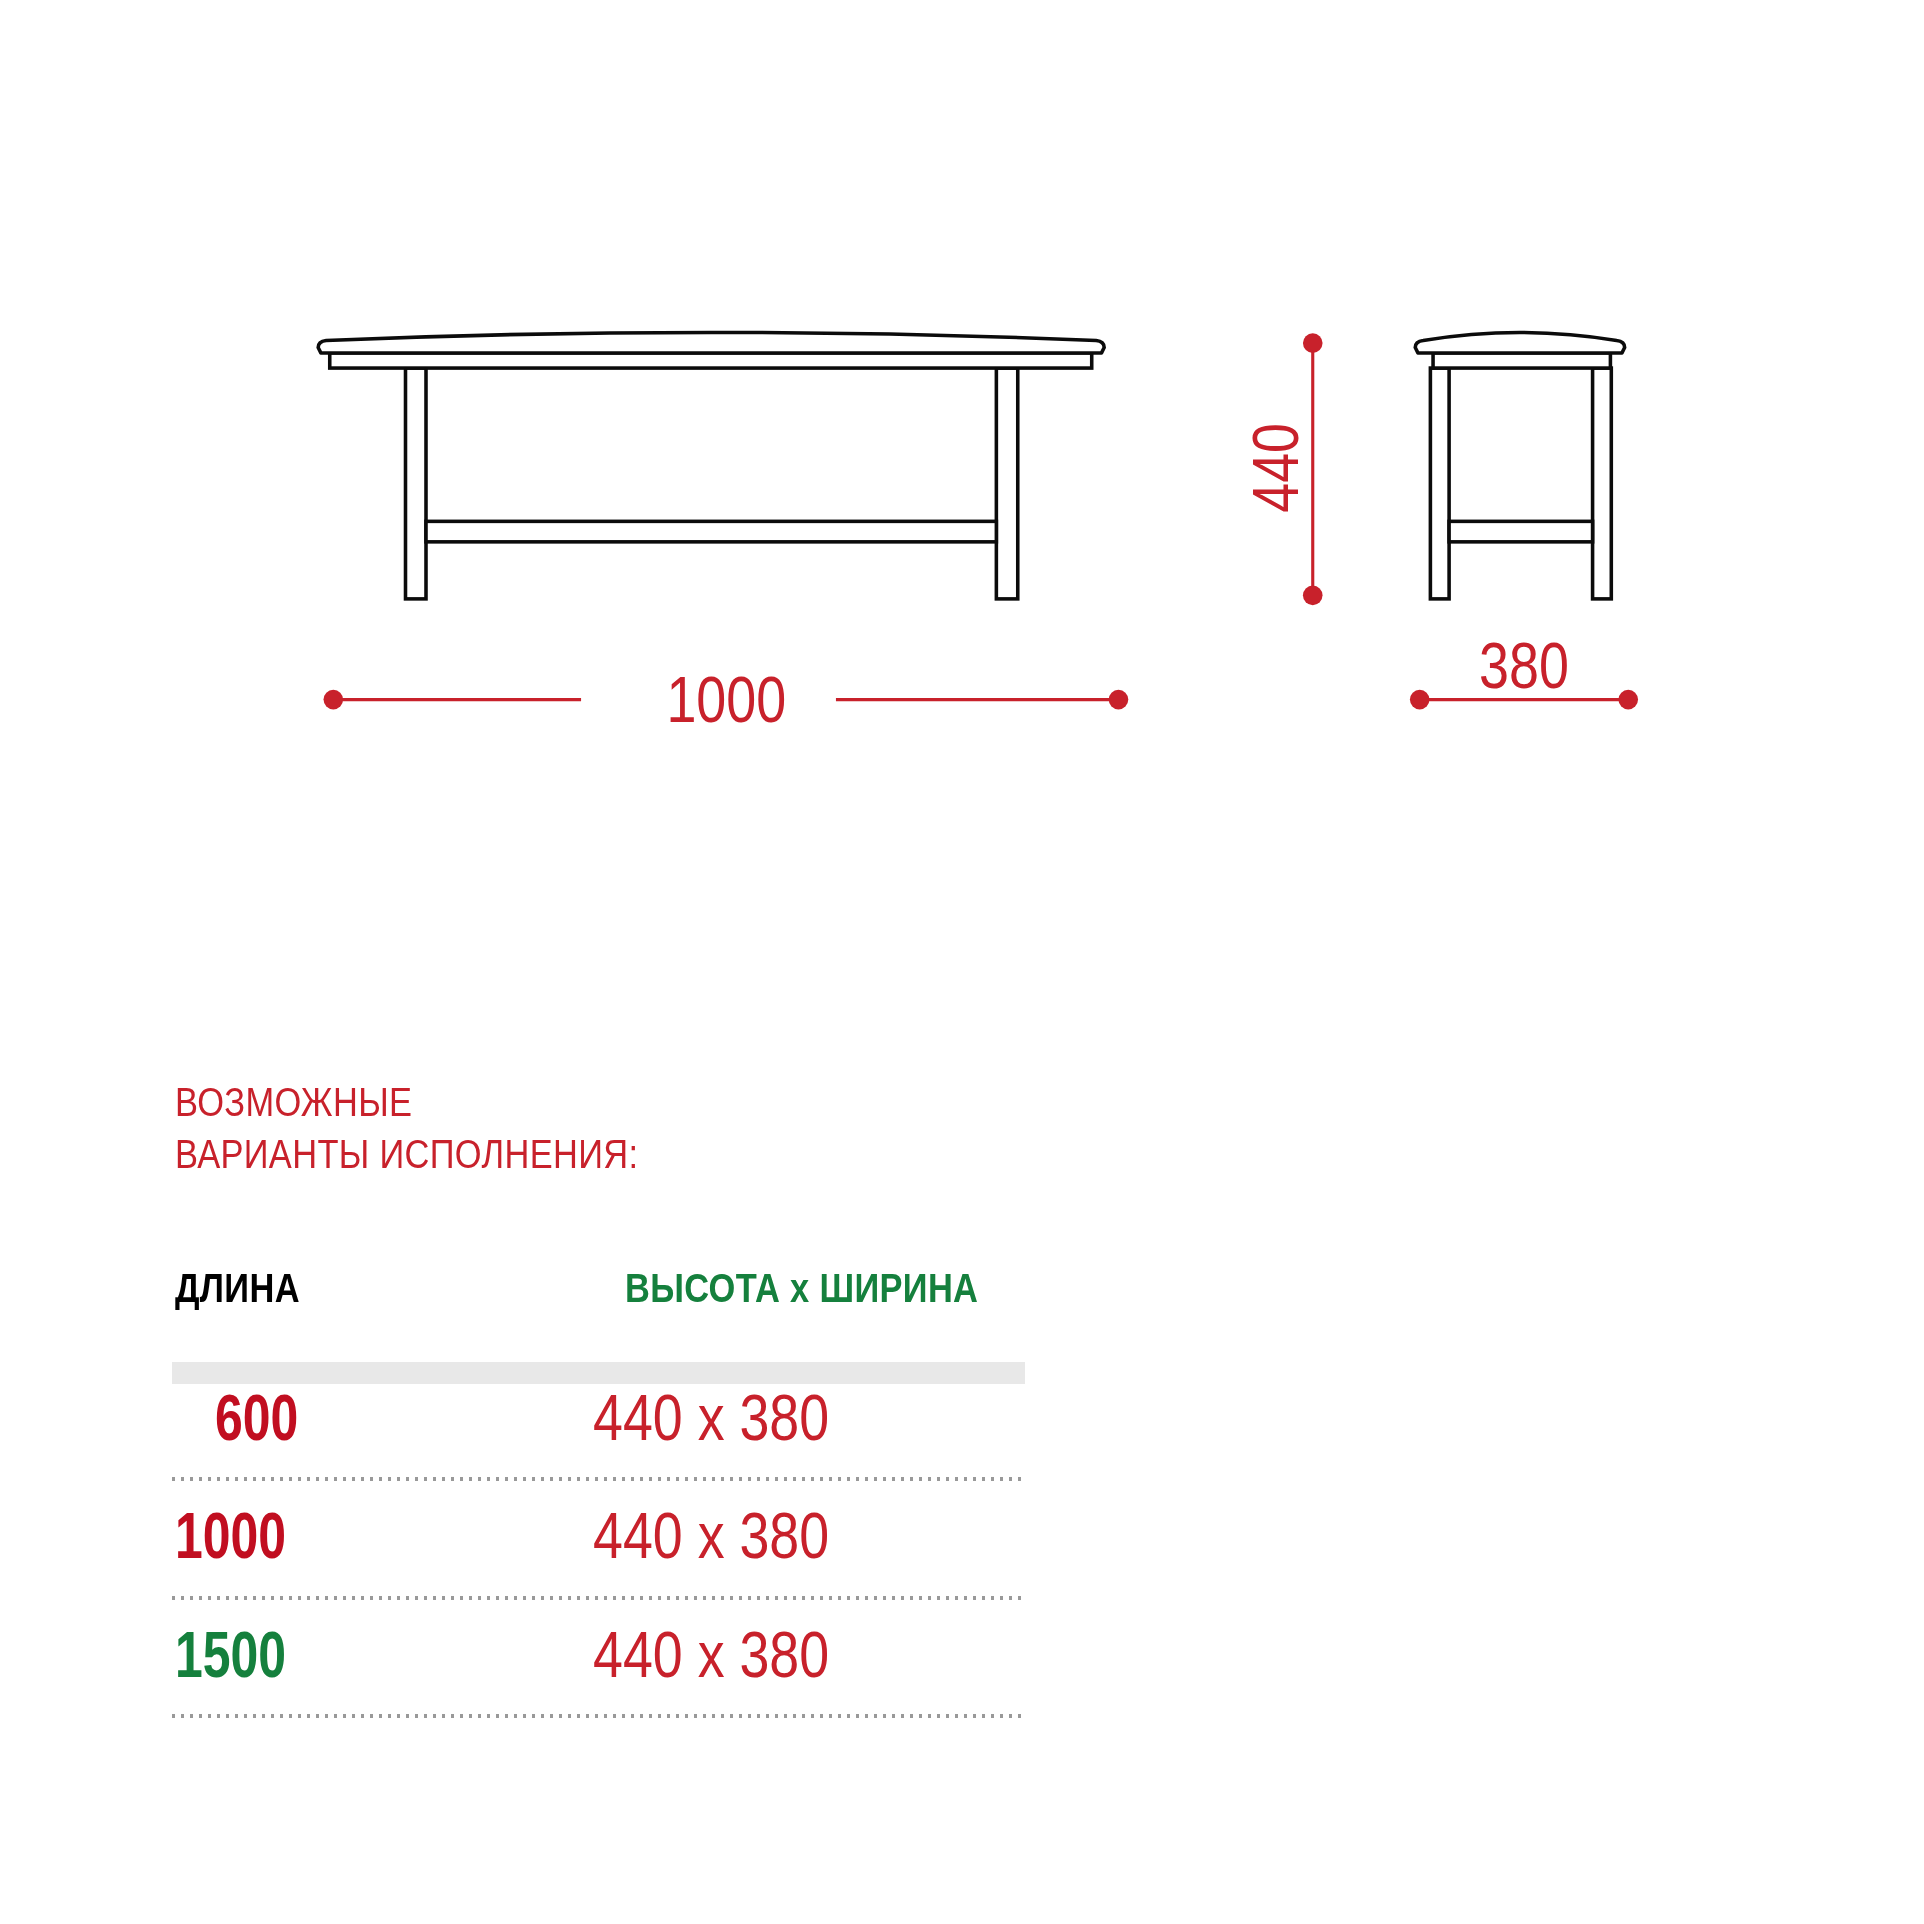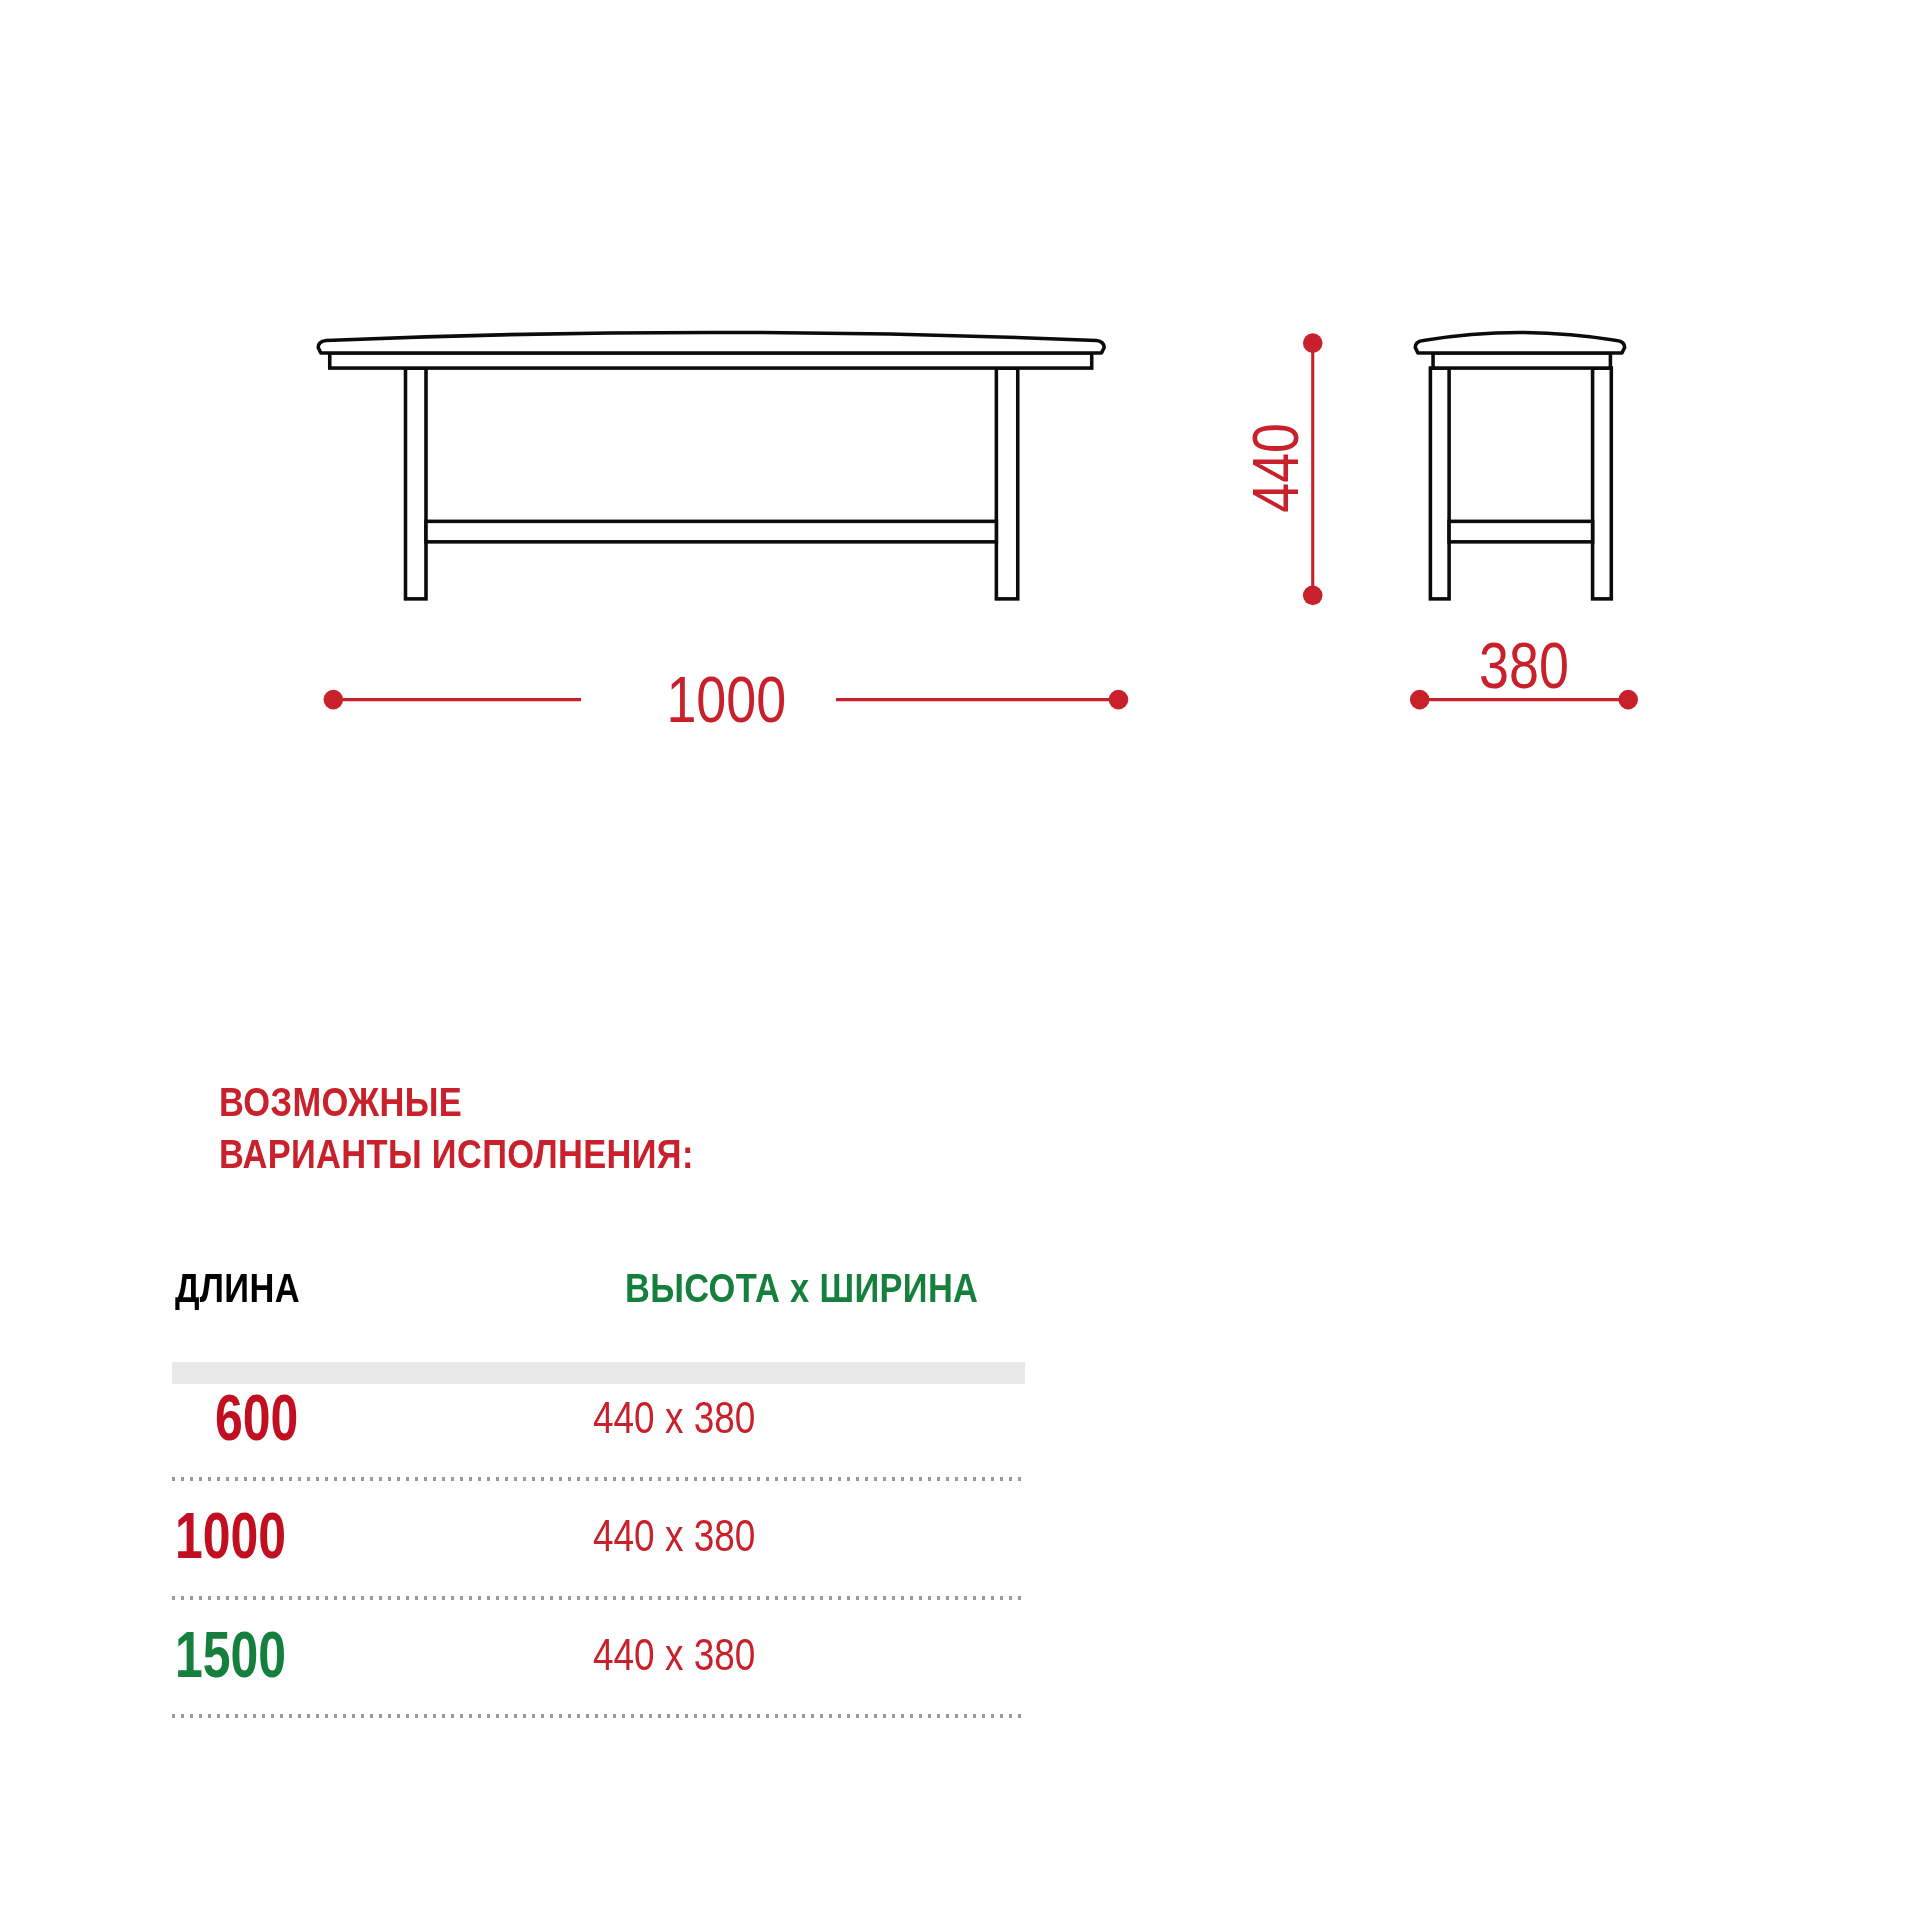--- a/index.html
+++ b/index.html
@@ -4,24 +4,24 @@
 <style>
   html,body{margin:0;padding:0;background:#ffffff;}
   #canvas{
     position:relative;width:1925px;height:1925px;background:#fff;overflow:hidden;
     font-family:"Liberation Sans","DejaVu Sans",sans-serif;
   }
   #drawing{position:absolute;left:0;top:0;width:1925px;height:1925px;}
   .abs{position:absolute;white-space:nowrap;}
   .cond{display:inline-block;transform:scaleX(.84);transform-origin:0 50%;white-space:nowrap;}
   .cond-b{display:inline-block;transform:scaleX(.78);transform-origin:0 50%;white-space:nowrap;}
-  .heading{font-size:41px;line-height:52px;font-weight:bold;letter-spacing:0.4px;margin-left:44px;}
+  .heading{font-size:41px;line-height:52px;font-weight:normal;letter-spacing:0.4px;}
   .th{font-size:41px;line-height:41px;font-weight:bold;letter-spacing:0.4px;}
   .num-b{font-size:64px;line-height:64px;font-weight:bold;}
-  .num-r{font-size:44px;line-height:64px;font-weight:normal;}
+  .num-r{font-size:64px;line-height:64px;font-weight:normal;}
   .graybar{position:absolute;left:172px;width:853px;height:22px;}
   .dotline{
     position:absolute;left:172px;width:853px;height:3.6px;
     background:repeating-linear-gradient(to right,#999 0 2.7px,transparent 2.7px 9px);
   }
   svg text{font-family:"Liberation Sans","DejaVu Sans",sans-serif;font-size:72px;}
 </style>
 </head>
 <body>
 

